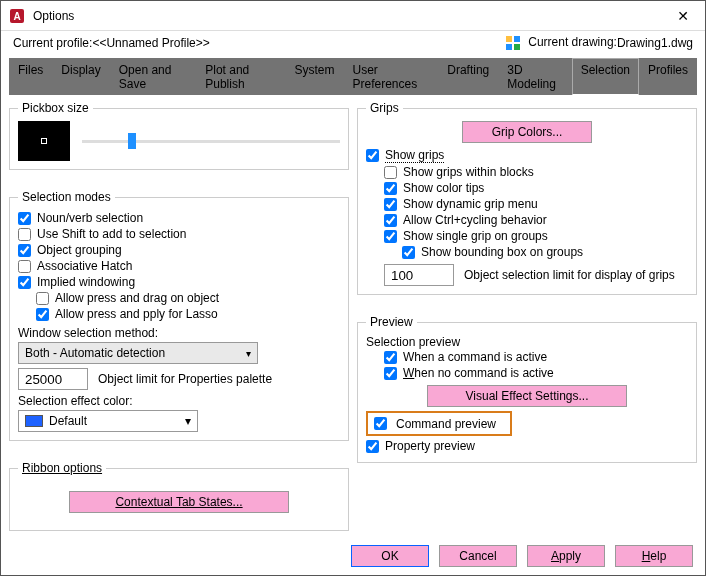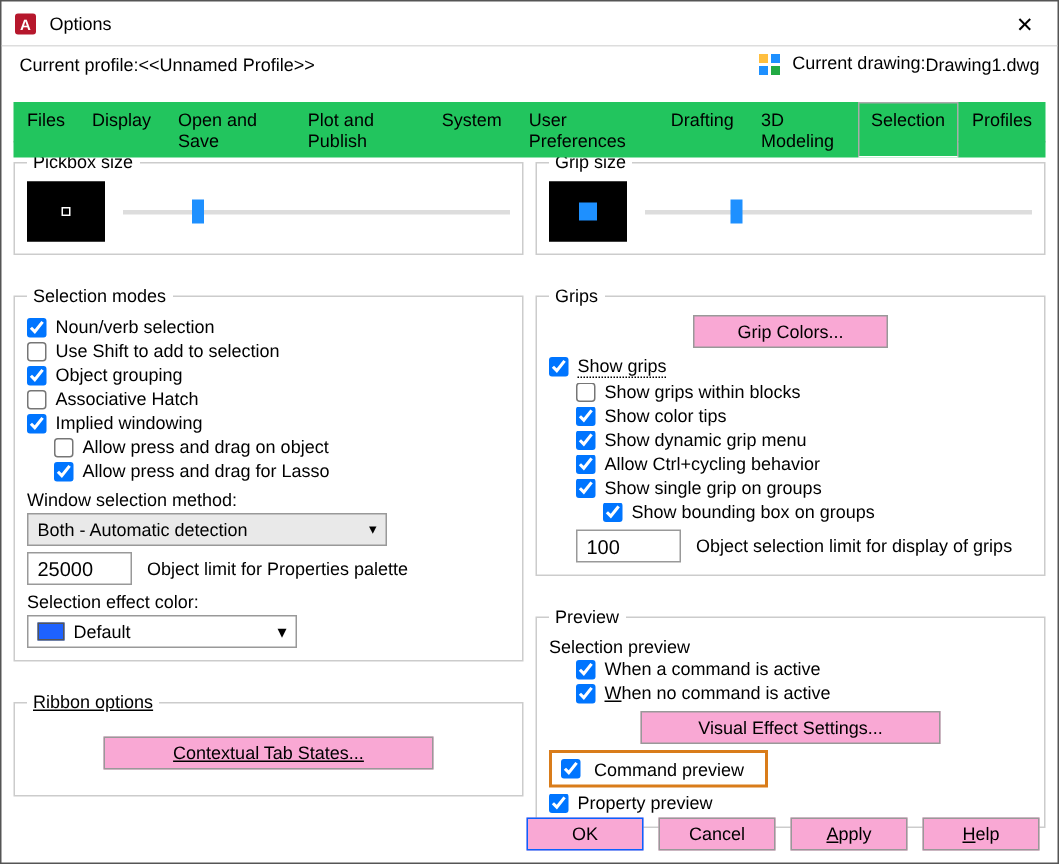--- a/index.html
+++ b/index.html
@@ -43,22 +43,22 @@
   .tabs {
     display:flex;
     border-bottom:1px solid #aaa;
     margin: 0 8px;
   }
   .tab {
     padding: 4px 8px;
     border:1px solid transparent;
     border-bottom:none;
     position:relative;
-    top:11px;
-    background:#22c55e;
+    top:1px;
+    background:#737373;
   }
   .tab.active {
     border-color:#aaa;
     border-bottom:1px solid #fff;
   }
   .content {
     display:flex;
     padding: 6px 8px 0 8px;
     gap: 8px;
   }
@@ -218,21 +218,21 @@
       <div class="chk-row">
           <input type="checkbox" checked="" style="">
           <span>Implied windowing</span>
         </div>
       <div class="chk-row indent1">
           <input type="checkbox" style="">
           <span>Allow press and drag on object</span>
         </div>
       <div class="chk-row indent1">
           <input type="checkbox" checked="" style="">
-          <span>Allow press and drag for Lasso</span>
+          <span>Allow press and pply for Lasso</span>
         </div>
       <div class="sub-label">Window selection method:</div>
       <div class="combo">
         <span>Both - Automatic detection</span>
         <span class="arrow">▾</span>
       </div>
       <div class="inline-pair">
         <input class="inline-input" value="25000" style="">
         <span>Object limit for Properties palette</span>
       </div>
@@ -246,32 +246,20 @@
 
     <fieldset class="ribbon-fieldset">
       <legend>Ribbon options</legend>
       <div class="center">
         <div class="btn wide">Contextual Tab States...</div>
       </div>
     </fieldset>
   </div>
 
   <div class="col">
-    <fieldset>
-      <legend>Grip size</legend>
-      <div class="slider-wrap">
-        <div class="preview-box">
-            <div class="grip-inner"></div>
-          </div>
-        <div class="slider">
-          <div class="slider-track"></div>
-          <div class="slider-thumb" style="left:22%"></div>
-        </div>
-      </div>
-    </fieldset>
 
     <fieldset>
       <legend>Grips</legend>
       <div class="center" style="margin-bottom:4px;">
         <div class="btn" style="width:130px">Grip Colors...</div>
       </div>
       <div class="chk-row">
           <input type="checkbox" checked="" style="">
           <span class="under-dotted">Show grips</span>
         </div>

